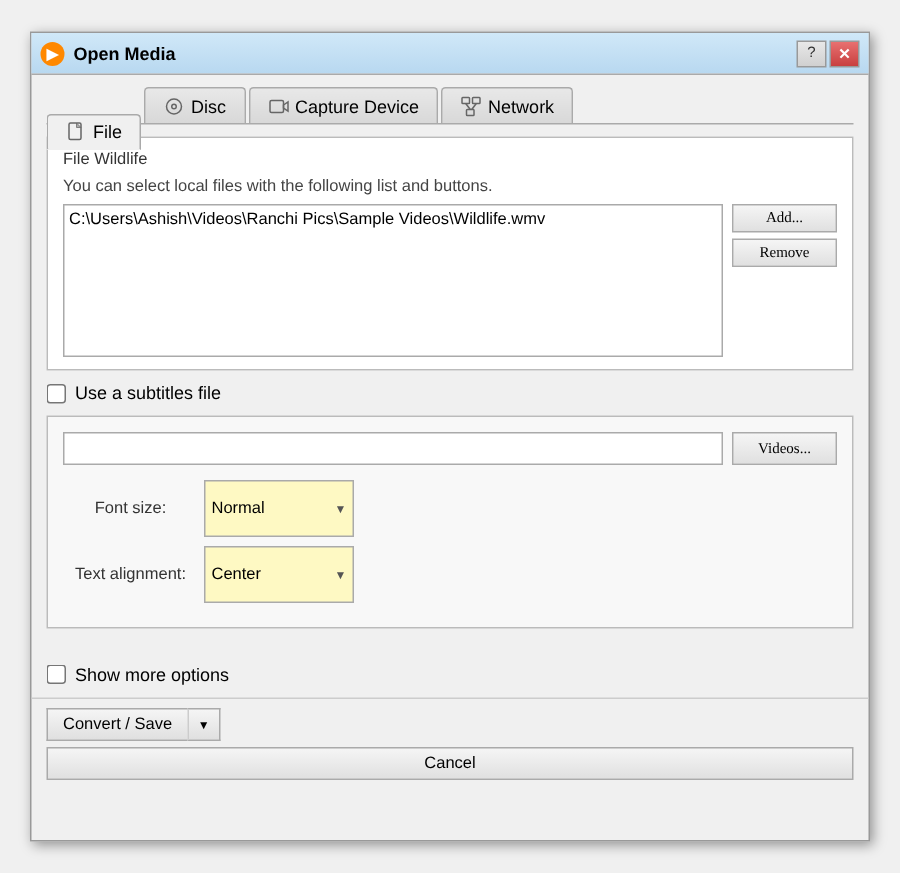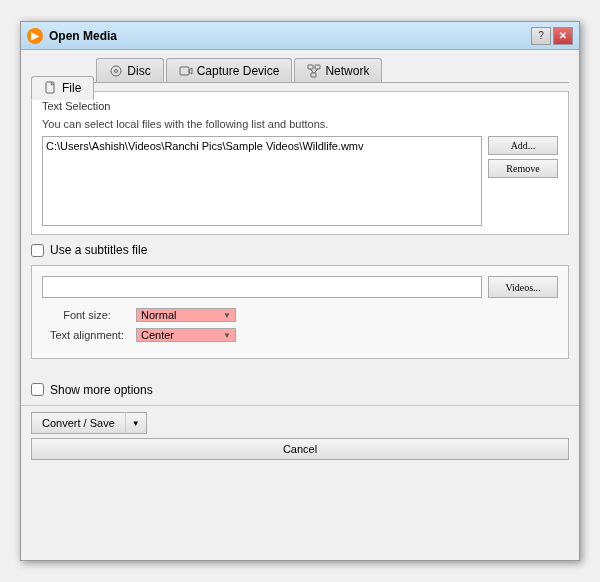--- a/index.html
+++ b/index.html
@@ -125,21 +125,21 @@
       color: #444;
       margin-bottom: 6px;
     }
     .file-row {
       display: flex;
       gap: 6px;
       align-items: flex-start;
     }
     .file-list {
       flex: 1;
-      height: 90px;
+      height: 102px;
       border: 1px solid #aaa;
       background: white;
       padding: 3px;
       font-size: 11px;
       color: #000;
       overflow-y: auto;
     }
     .btn-col {
       display: flex;
       flex-direction: column;
@@ -196,22 +196,22 @@
     .form-label {
       width: 90px;
       text-align: center;
       font-size: 11px;
       color: #333;
     }
     .select-wrap {
       display: flex;
       align-items: center;
       border: 1px solid #aaa;
-      background: #fca5a5;
-      height: 14px;
+      background: #fef9c3;
+      height: 38px;
       padding: 0 4px;
       min-width: 100px;
       cursor: pointer;
       font-size: 11px;
     }
     .select-wrap select {
       border: none;
       background: transparent;
       font-size: 11px;
       outline: none;
@@ -318,21 +318,21 @@
               <rect x="4" y="9" width="5" height="4" rx="0.5" fill="none" stroke="#666" stroke-width="1"></rect>
               <line x1="3.5" y1="5" x2="6.5" y2="9" stroke="#666" stroke-width="1"></line>
               <line x1="10.5" y1="5" x2="7.5" y2="9" stroke="#666" stroke-width="1"></line>
             </svg>
         </span>
         <span>Network</span>
       </div>
     </div>
 
     <div class="section-box">
-      <div class="section-title">Text Selection</div>
+      <div class="section-title">File Wildlife</div>
       <div class="section-desc">You can select local files with the following list and buttons.</div>
       <div class="file-row">
         <div class="file-list">
           <div>C:\Users\Ashish\Videos\Ranchi Pics\Sample Videos\Wildlife.wmv</div>
         </div>
         <div class="btn-col">
           <button class="win-btn">Add...</button>
           <button class="win-btn">Remove</button>
         </div>
       </div>

